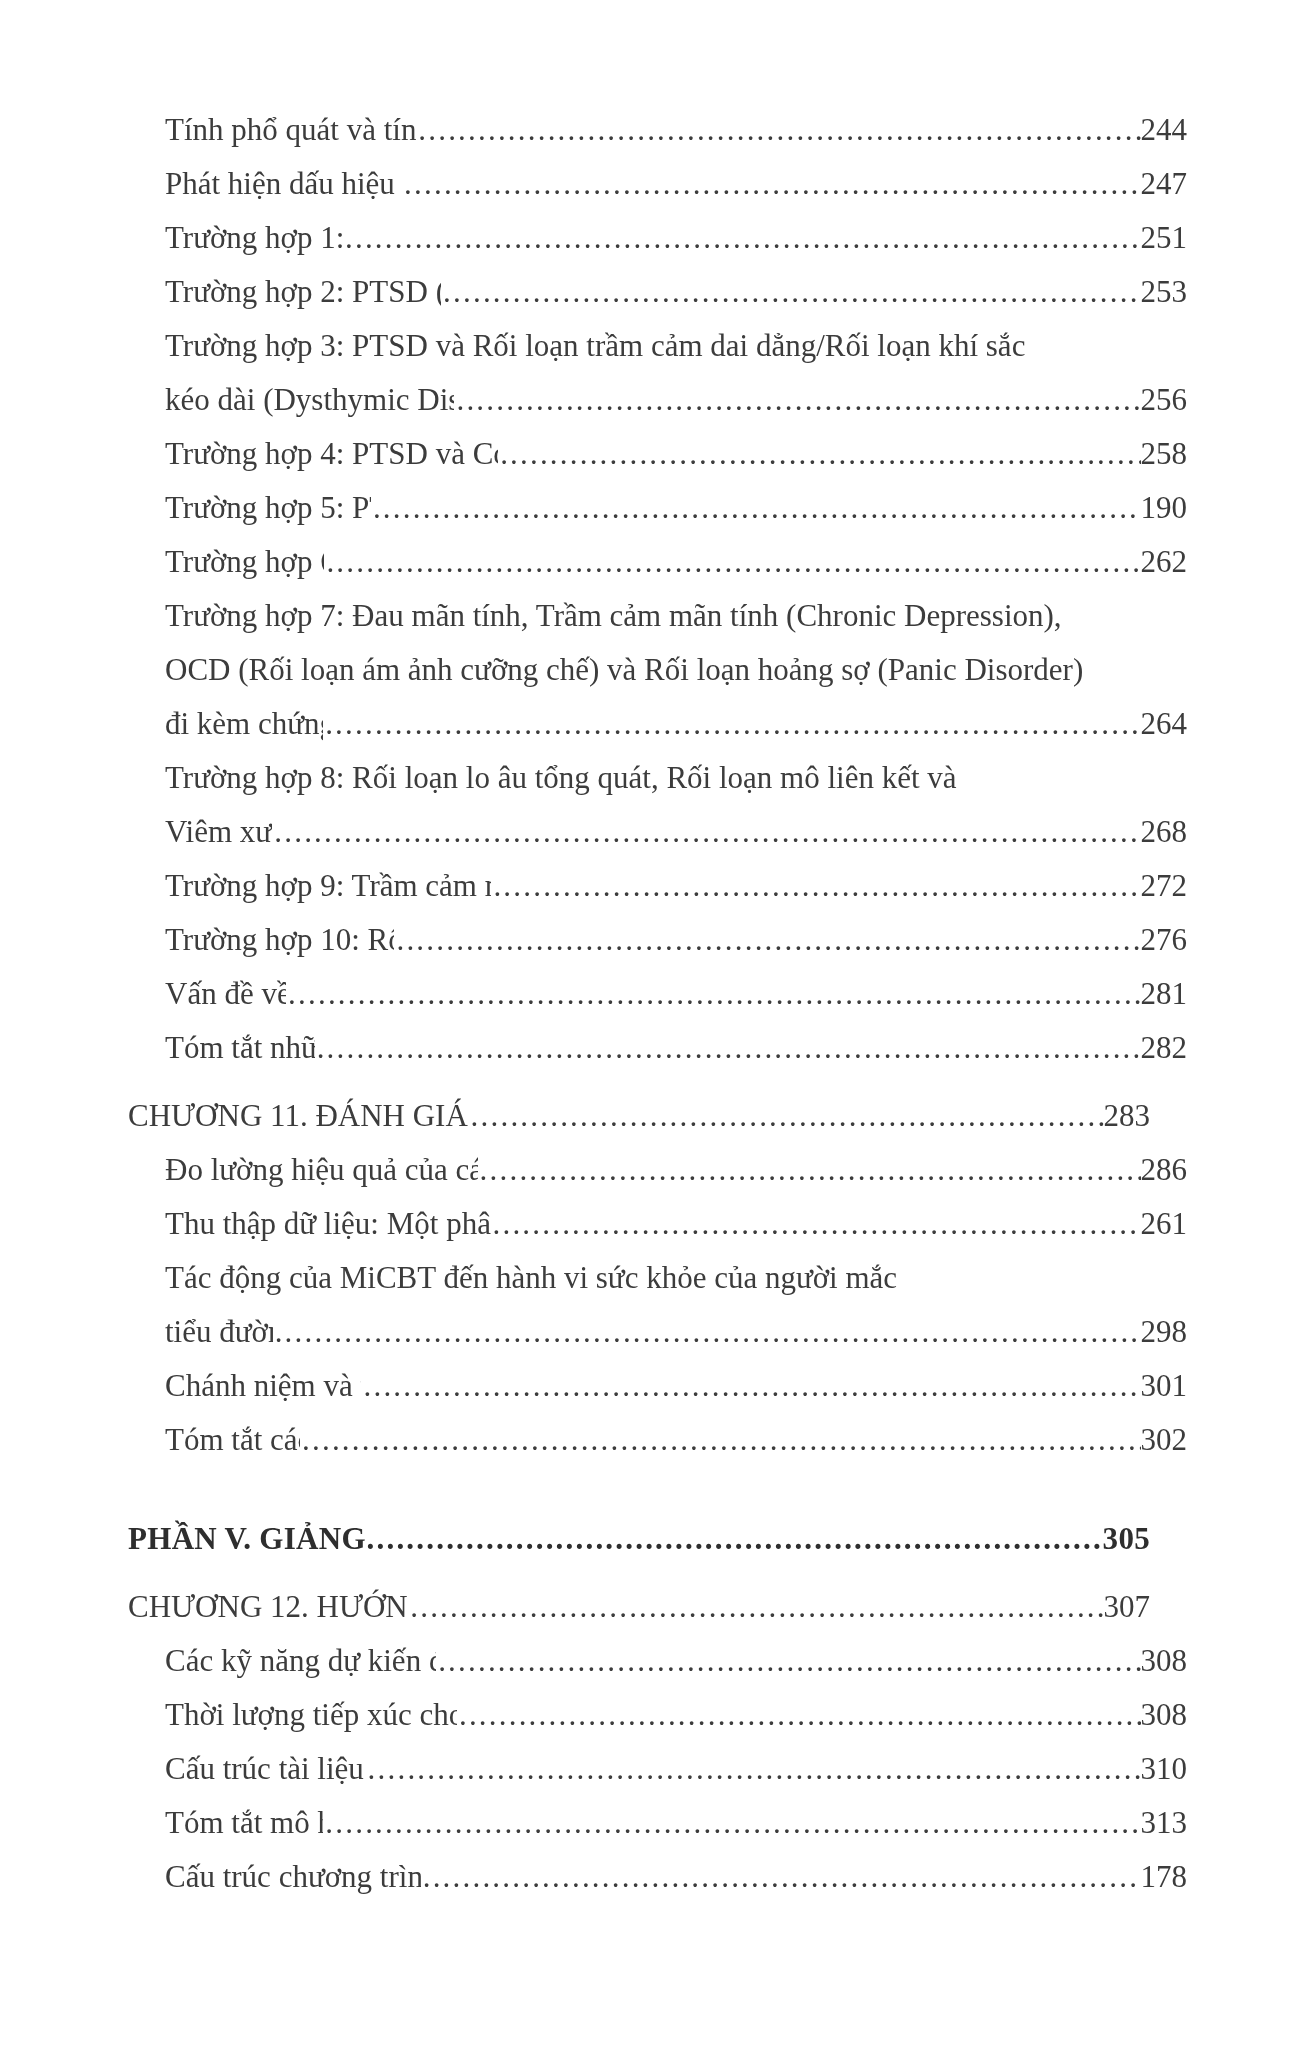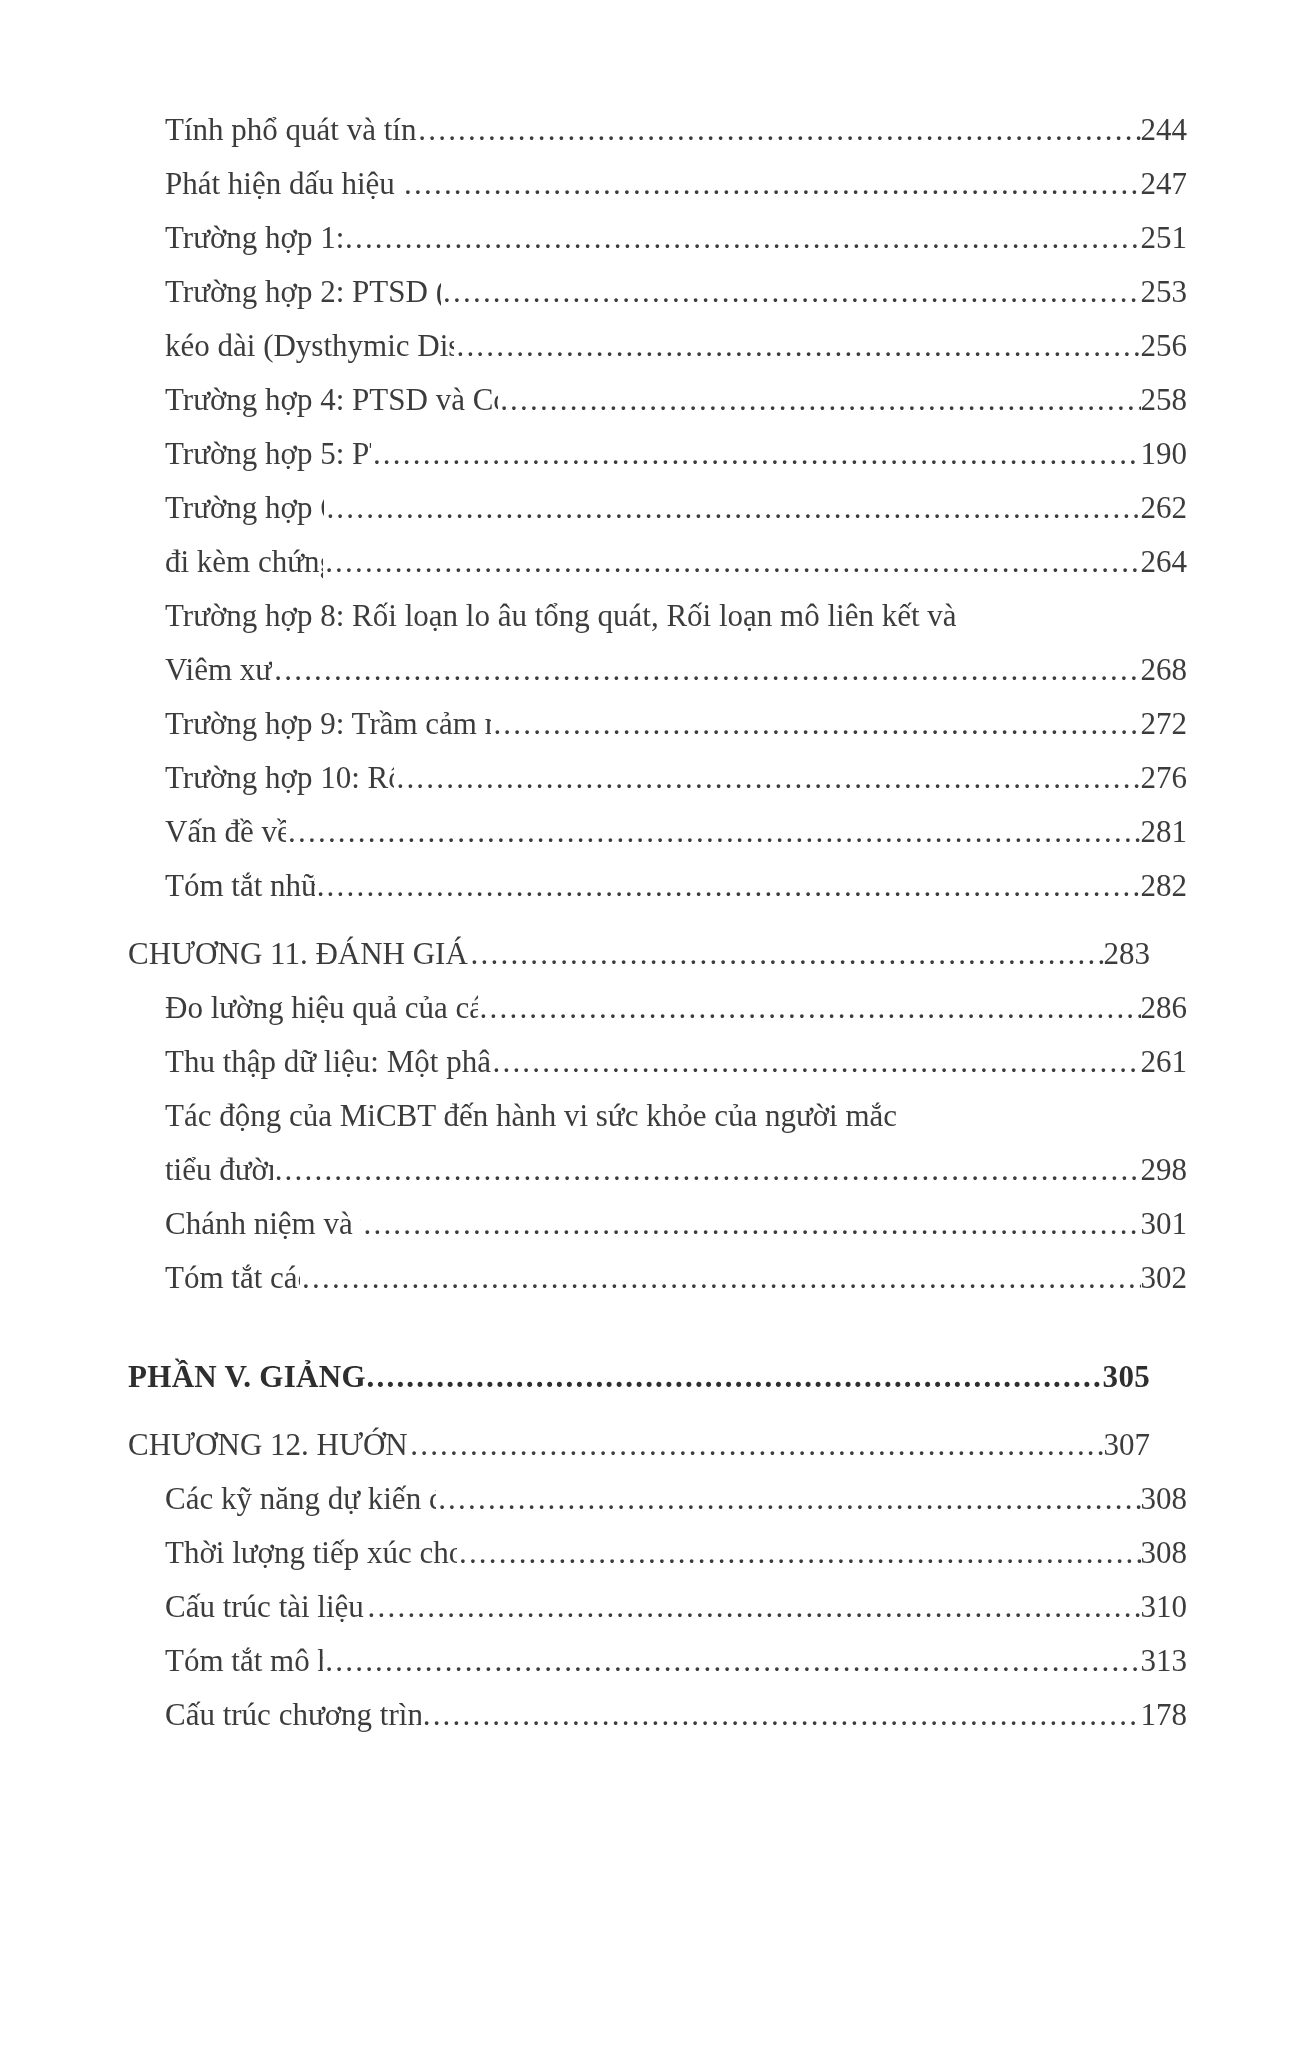--- a/index.html
+++ b/index.html
@@ -92,20 +92,23 @@
       </div>
       <div class="entry level-sub">
         <div class="entry-line">
           <span class="entry-text">Trường hợp 2: PTSD (Rối loạn căng thẳng sau sang chấn)</span>
           <span class="dots"></span>
           <span class="page-num">253</span>
         </div>
       </div>
       <div class="entry level-sub">
         <div class="entry-line">
+          <span class="entry-text">Trường hợp 3: PTSD và Rối loạn trầm cảm dai dẳng/Rối loạn khí sắc</span>
+        </div>
+        <div class="entry-line">
           <span class="entry-text">kéo dài (Dysthymic Disorder/ Persistent Depressive Disorder)</span>
           <span class="dots"></span>
           <span class="page-num">256</span>
         </div>
       </div>
       <div class="entry level-sub">
         <div class="entry-line">
           <span class="entry-text">Trường hợp 4: PTSD và Có cơn trầm cảm nặng (Major Depressive Episode)</span>
           <span class="dots"></span>
           <span class="page-num">258</span>
@@ -119,20 +122,26 @@
         </div>
       </div>
       <div class="entry level-sub">
         <div class="entry-line">
           <span class="entry-text">Trường hợp 6: Đau mãn tính</span>
           <span class="dots"></span>
           <span class="page-num">262</span>
         </div>
       </div>
       <div class="entry level-sub">
+        <div class="entry-line">
+          <span class="entry-text">Trường hợp 7: Đau mãn tính, Trầm cảm mãn tính (Chronic Depression),</span>
+        </div>
+        <div class="entry-line">
+          <span class="entry-text">OCD (Rối loạn ám ảnh cưỡng chế) và Rối loạn hoảng sợ (Panic Disorder)</span>
+        </div>
         <div class="entry-line">
           <span class="entry-text">đi kèm chứng sợ không gian</span>
           <span class="dots"></span>
           <span class="page-num">264</span>
         </div>
       </div>
       <div class="entry level-sub">
         <div class="entry-line">
           <span class="entry-text">Trường hợp 8: Rối loạn lo âu tổng quát, Rối loạn mô liên kết và</span>
         </div>

